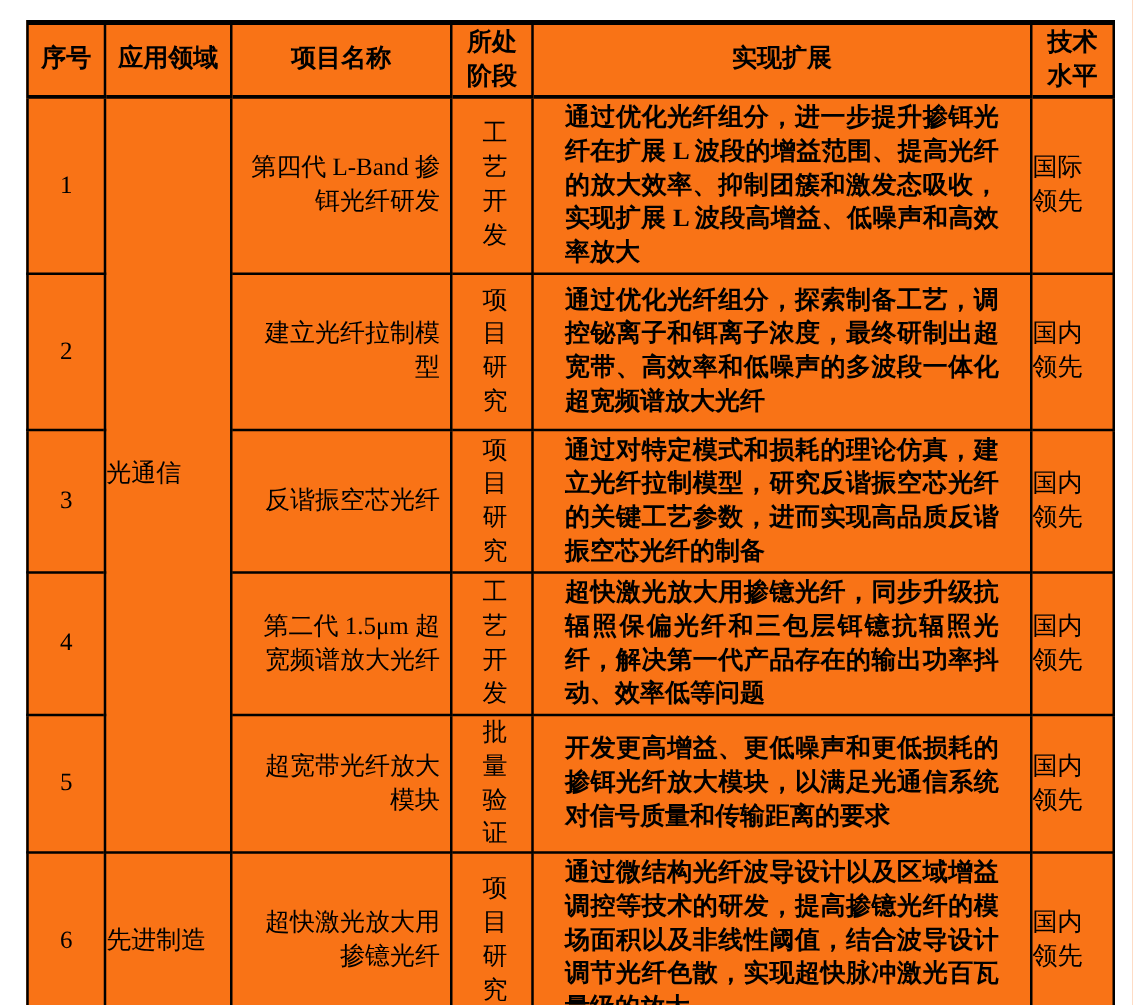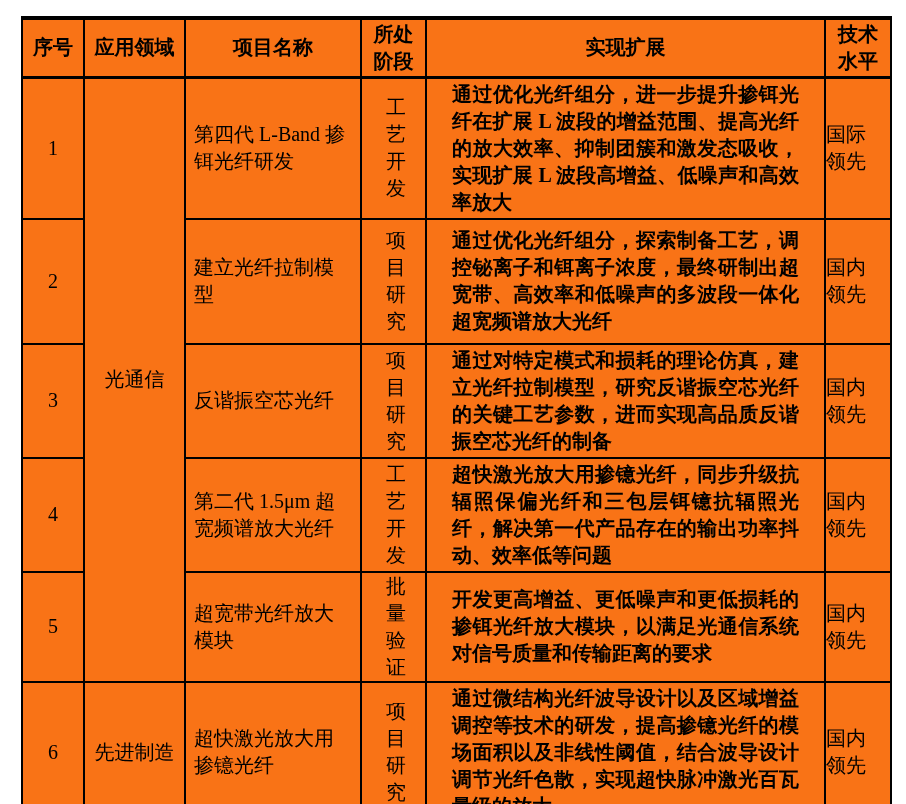--- a/index.html
+++ b/index.html
@@ -46,22 +46,22 @@
   
   tr.rh-head { height: 59px;  }
   tr.rh-1    { height: 135px; }
   tr.rh-2    { height: 125px; }
   tr.rh-3    { height: 114px; }
   tr.rh-4    { height: 113px; }
   tr.rh-5    { height: 90px;  }
   tr.rh-6    { height: 141px; }
   
   .cell-no    { text-align: center; }
-  .cell-field { text-align: center; }
-  .cell-project { text-align: left; padding: 0 8px; }
+  .cell-field { text-align: left; }
+  .cell-project { text-align: right; padding: 0 8px; }
   .cell-stage { text-align: right; padding: 0 19px; white-space: pre-line; }
   .cell-goal  { text-align: justify; text-justify: inter-character; padding: 2px 25px; font-weight: bold; }
   .cell-level { white-space: pre-line; }
 </style>
 </head>
 <body>
 
 <table class="doc-table">
   <colgroup>
     <col class="c-no">

